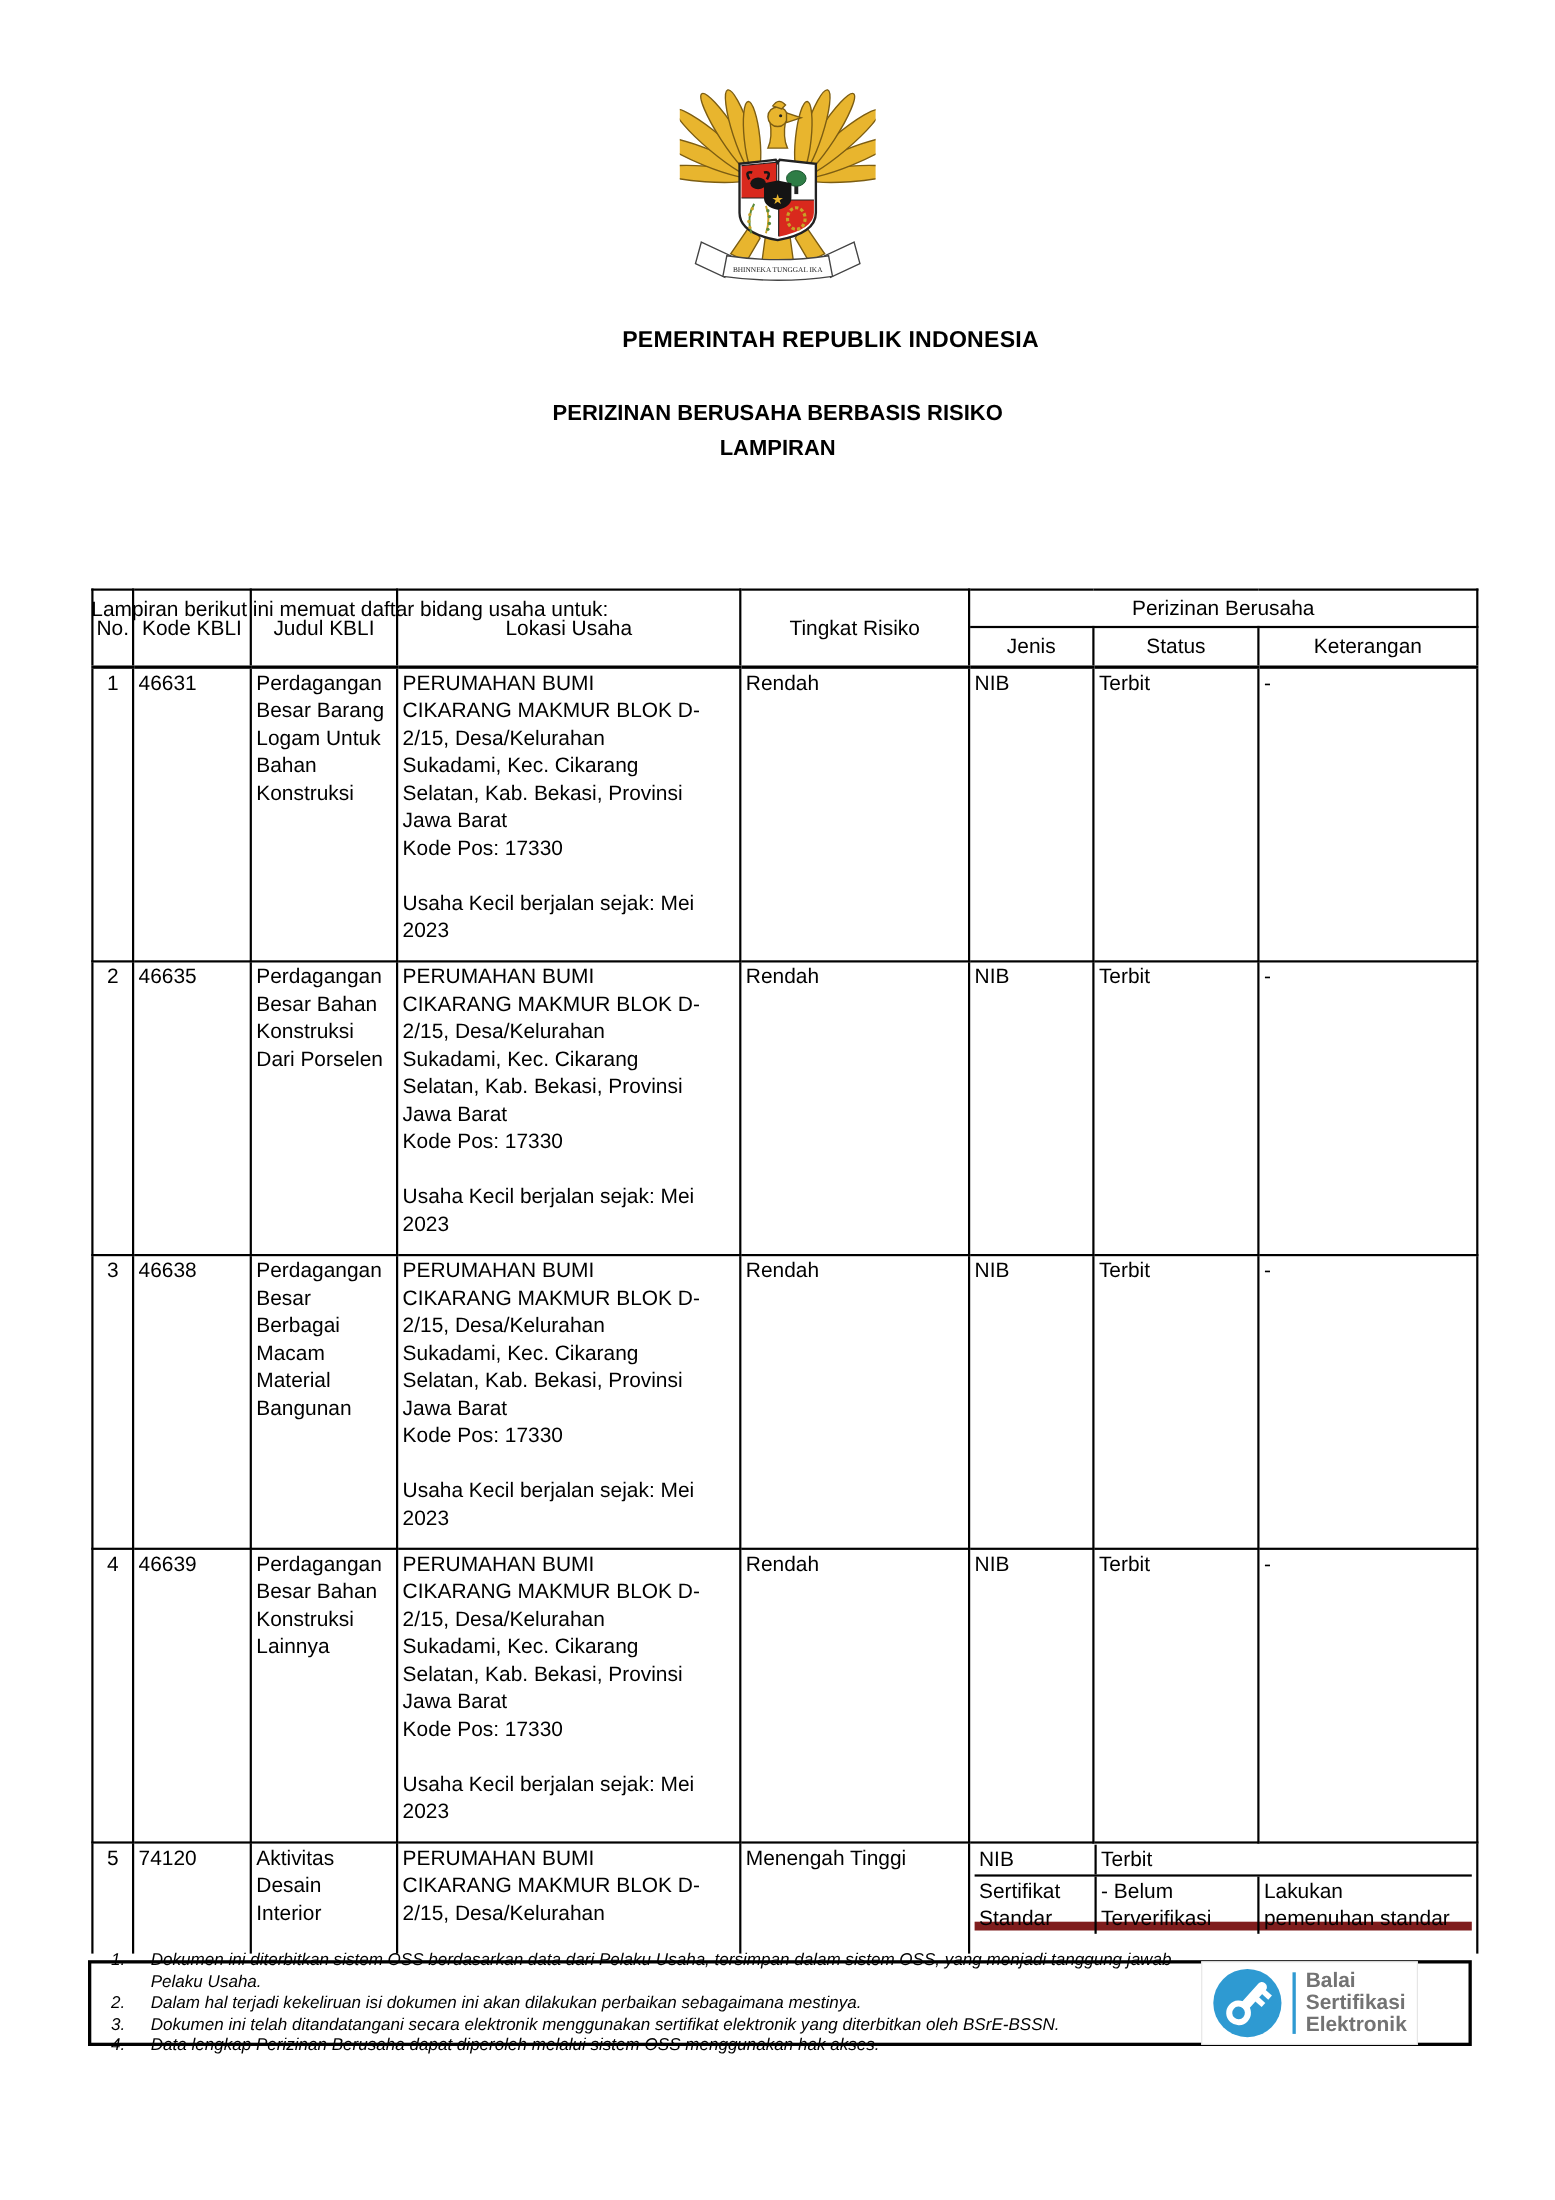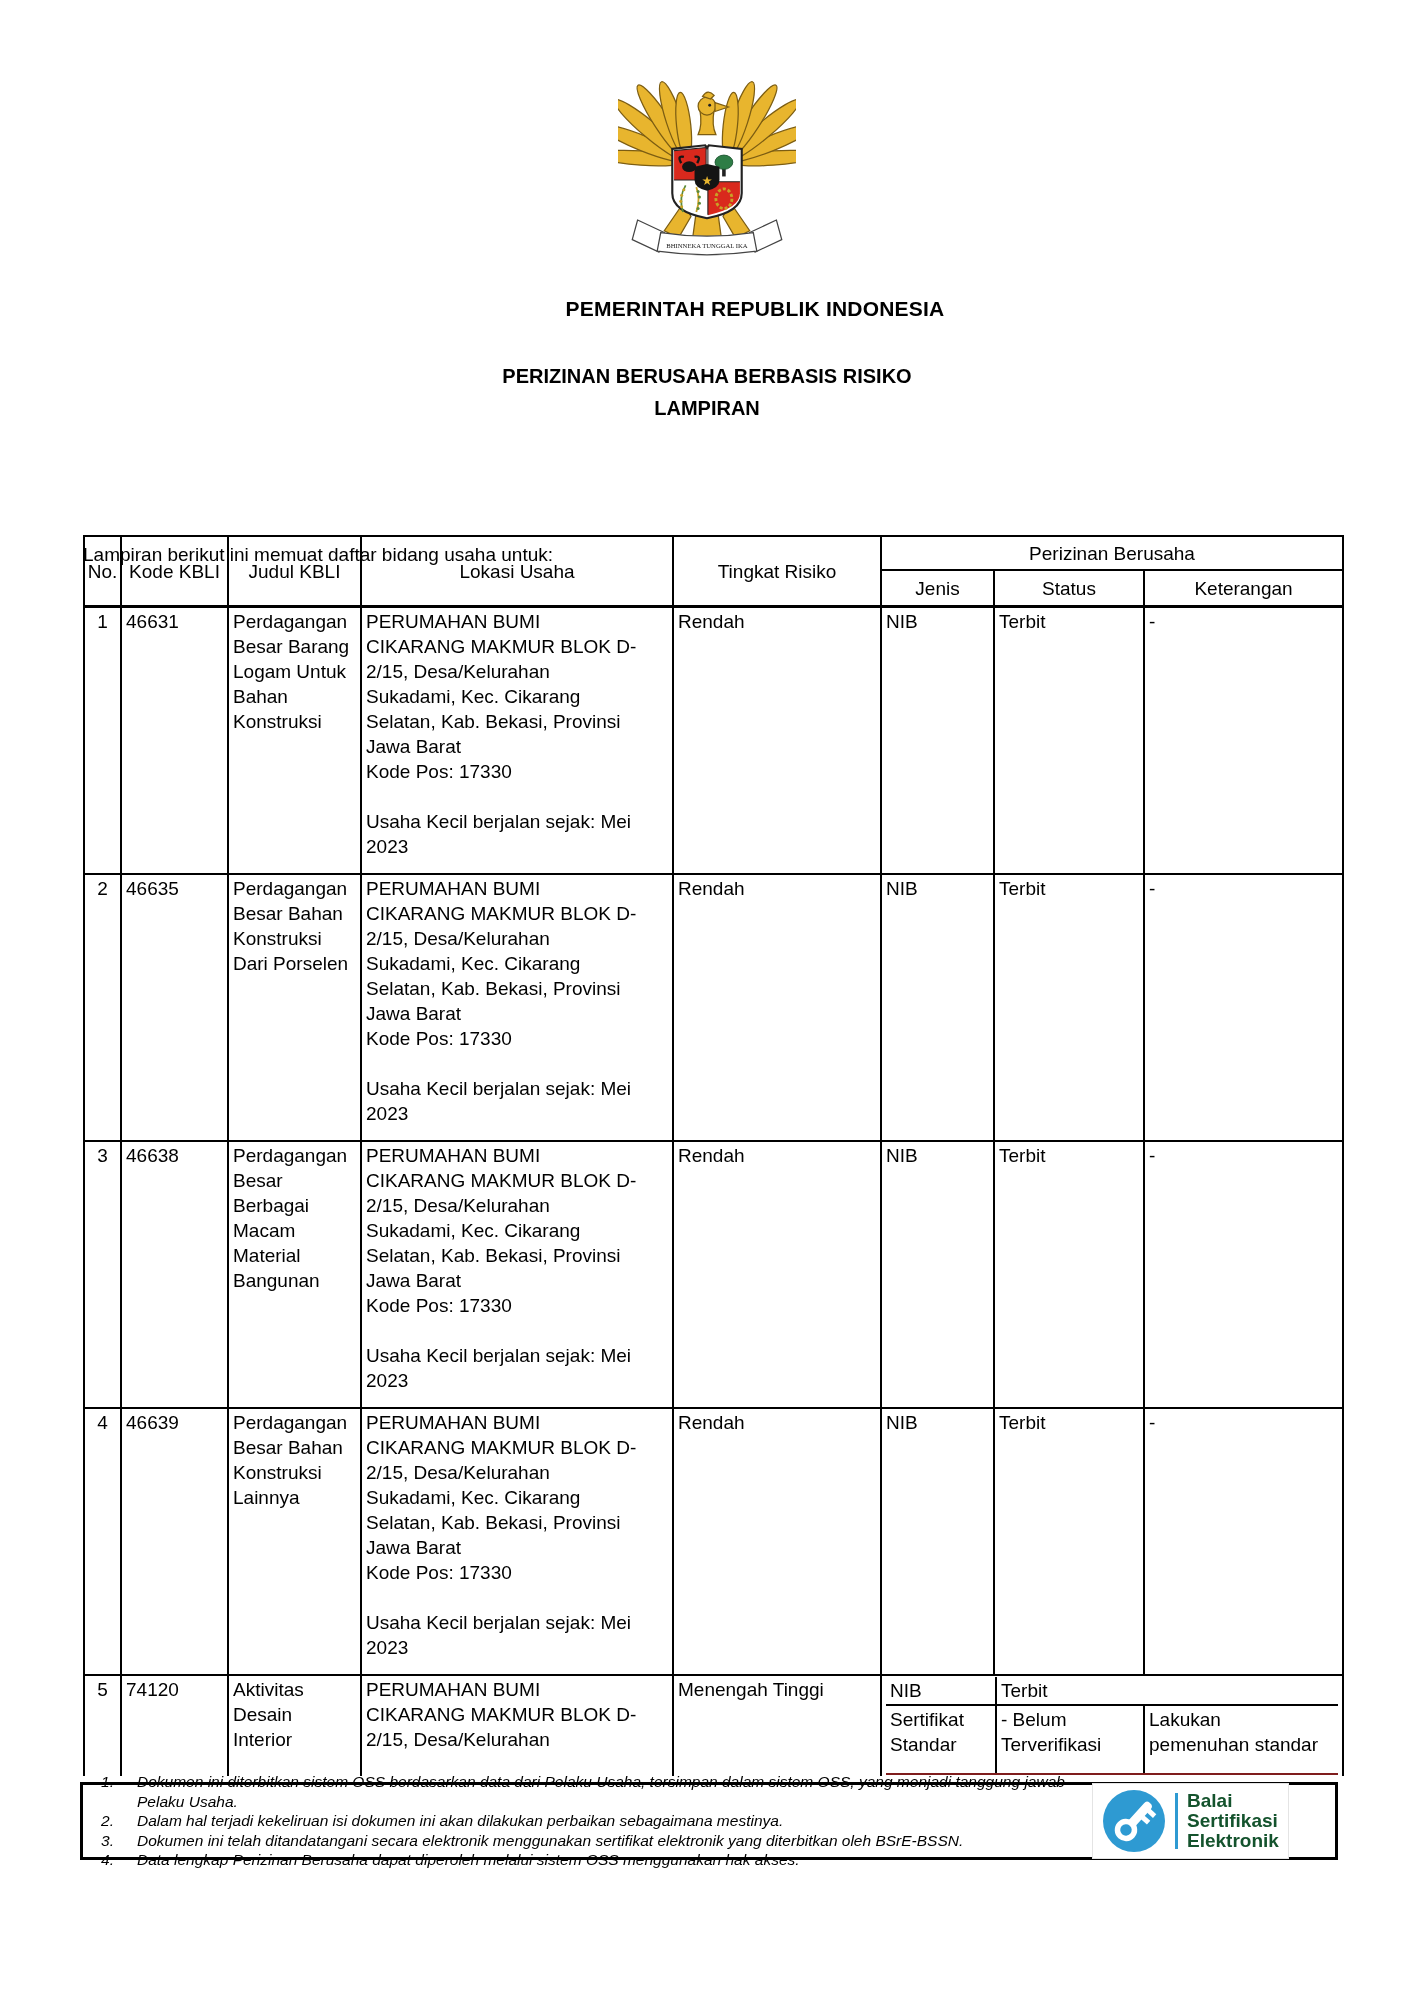--- a/index.html
+++ b/index.html
@@ -27,35 +27,35 @@
   table.kbli thead tr.h1 th.perm-span{border-bottom-width:2px;}
   table.kbli tbody td{height:263px;}
   table.kbli tbody tr.truncated td{height:98px;border-bottom:none;}
   td.no-cell{text-align:center;}
   .pre{white-space:pre-line;}
   td.perm-multi{padding:0;}
   .perm-sub1{display:grid;grid-template-columns:111px 1fr;height:29px;
     border-bottom:2px solid #000;box-sizing:border-box;}
   .perm-sub1 .pj{border-right:2px solid #000;}
   .perm-sub1 span{padding:1px 4px;line-height:25px;}
-  .perm-sub2{display:grid;grid-template-columns:111px 148px 1fr;height:69px;
-    border-bottom:2px solid #7f1d1d;box-sizing:border-box;}
+  .perm-sub2{display:grid;grid-template-columns:111px 148px 1fr;height:49px;
+    border-bottom:8px solid #7f1d1d;box-sizing:border-box;}
   .perm-sub2 span{padding:1px 4px;line-height:25px;border-right:2px solid #000;}
   .perm-sub2 span:last-child{border-right:none;}
 
   .notes-box{position:absolute;top:1782px;left:80px;width:1258px;height:78px;
     border:3px solid #000;box-sizing:border-box;display:flex;align-items:center;}
   .notes-list{list-style:none;counter-reset:n;margin:0;padding:6px 0 6px 14px;
     flex:1 1 auto;font-style:italic;font-size:15.5px;line-height:19.5px;max-width:995px;}
   .notes-list li{position:relative;padding-left:40px;counter-increment:n;}
   .notes-list li::before{content:counter(n) ".";position:absolute;left:4px;top:0;}
   .cert-badge{flex:0 0 auto;display:flex;align-items:center;gap:9px;
     margin-right:14px;padding:5px 9px;border:1px solid #e4e4e4;background:#fff;}
   .cert-divider{width:3px;height:56px;background:#2e9ad2;}
-  .cert-text{font-weight:bold;font-size:19px;line-height:20px;color:#14532d;}
+  .cert-text{font-weight:bold;font-size:19px;line-height:20px;color:#737373;}
 </style>
 </head>
 <body>
 
 <div class="emblem">
   <svg width="178" height="196" viewBox="0 0 200 208">
     <g fill="#e8b52e" stroke="#7c5d12" stroke-width="1.4">
 
       <ellipse cx="78" cy="40" rx="8" ry="50" transform="rotate(-86 78 92)"></ellipse>
       <ellipse cx="78" cy="38" rx="8.5" ry="52" transform="rotate(-68 78 92)"></ellipse>

